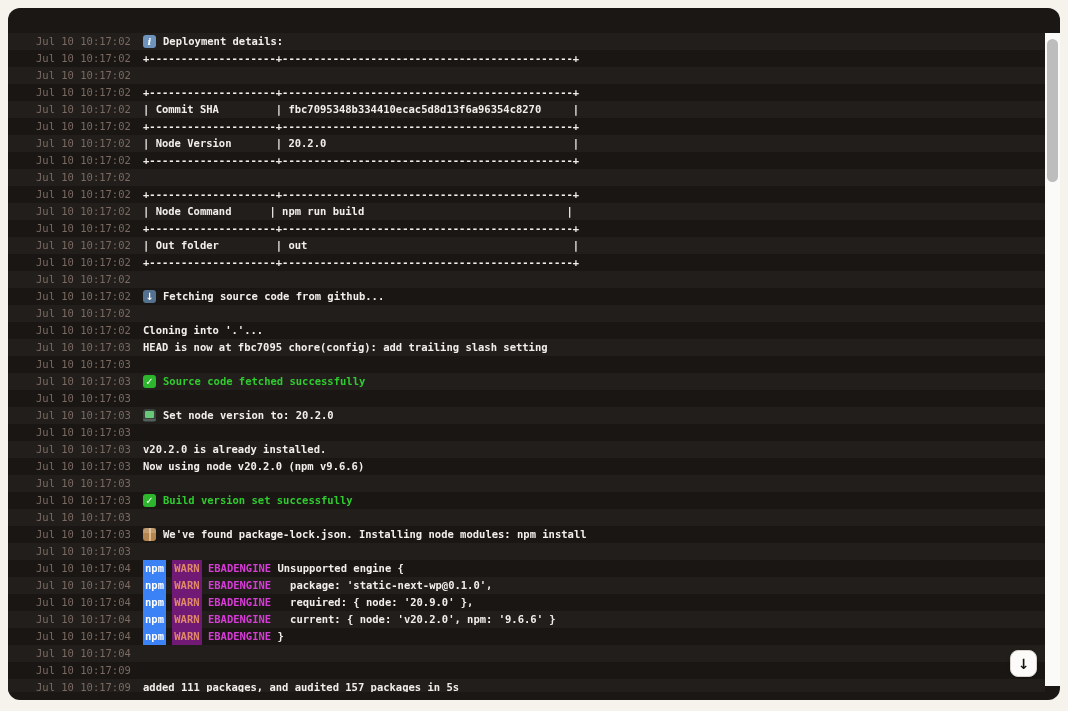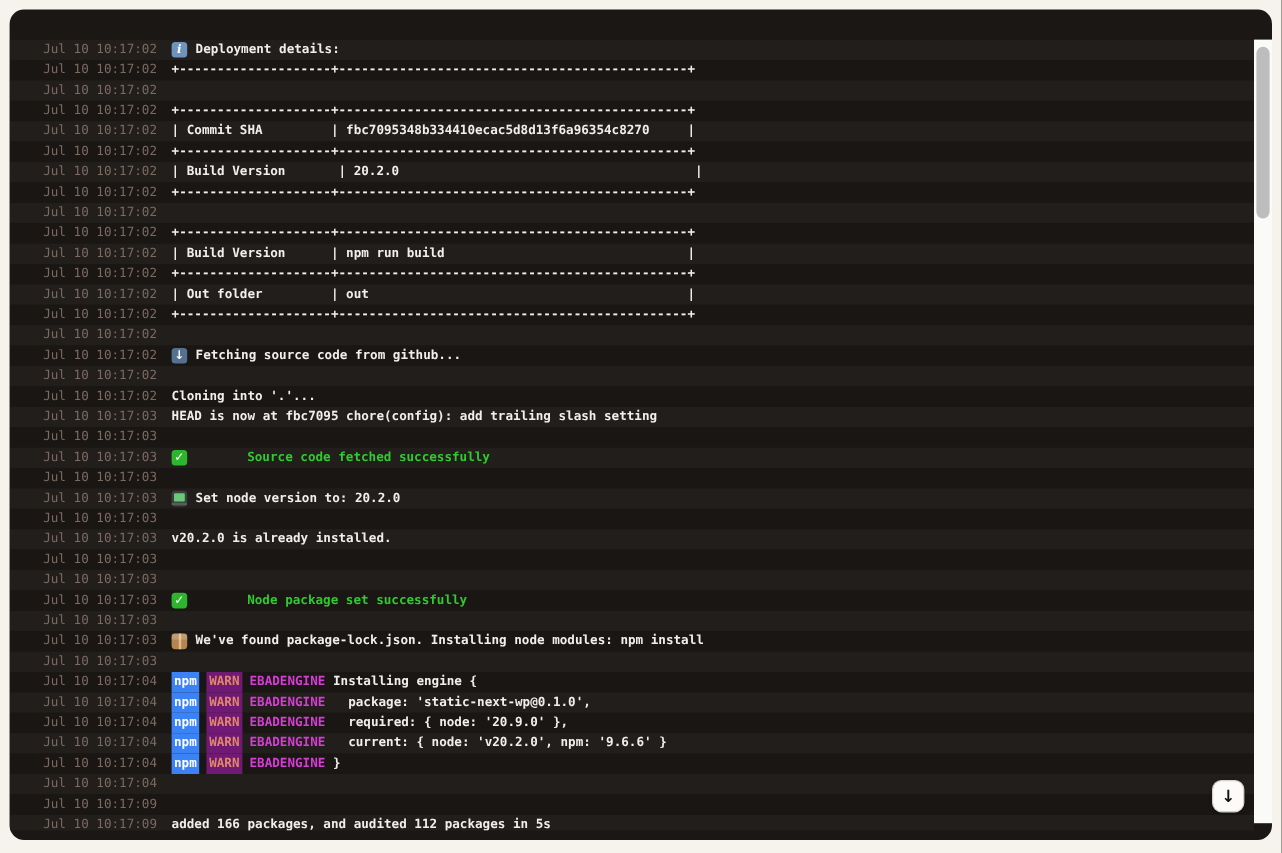--- a/index.html
+++ b/index.html
@@ -26,21 +26,21 @@
   .ts{
     flex:none;margin-left:28px;width:95px;color:#7a6a62;
     font-weight:400;letter-spacing:0;
   }
   .msg{
     flex:none;margin-left:12px;color:#f1efec;font-weight:700;
     display:flex;align-items:center;white-space:pre;
   }
   .seg{white-space:pre;}
   .seg-default{color:#f1efec;text-align:right;}
-  .seg-success{color:#2fcb2f;margin-left:43px;}
+  .seg-success{color:#2fcb2f;}
   .seg-magenta{color:#d63cd6;}
   .seg-npm{background:#3b82f6;color:#fff;padding:0 2px;}
   .seg-warn{background:#701a75;color:#e0876a;padding:0 2px;}
   
   .emoji{
     flex:none;display:inline-block;width:13px;height:13px;border-radius:3px;
     margin-right:7px;position:relative;text-align:center;line-height:13px;
     font-size:10px;font-weight:700;color:#fff;
     font-family:"DejaVu Sans",sans-serif;
   }
@@ -88,53 +88,53 @@
 <body>
 
 <div class="terminal">
   <div class="log">
       <div class="row"><span class="ts">Jul 10 10:17:02</span><span class="msg"><span class="emoji emoji-info">i</span><span class="seg seg-default">Deployment details:</span></span></div>
       <div class="row"><span class="ts">Jul 10 10:17:02</span><span class="msg"><span class="seg seg-default">+--------------------+----------------------------------------------+</span></span></div>
       <div class="row"><span class="ts">Jul 10 10:17:02</span></div>
       <div class="row"><span class="ts">Jul 10 10:17:02</span><span class="msg"><span class="seg seg-default">+--------------------+----------------------------------------------+</span></span></div>
       <div class="row"><span class="ts">Jul 10 10:17:02</span><span class="msg"><span class="seg seg-default">| Commit SHA         | fbc7095348b334410ecac5d8d13f6a96354c8270     |</span></span></div>
       <div class="row"><span class="ts">Jul 10 10:17:02</span><span class="msg"><span class="seg seg-default">+--------------------+----------------------------------------------+</span></span></div>
-      <div class="row"><span class="ts">Jul 10 10:17:02</span><span class="msg"><span class="seg seg-default">| Build Version       | 20.2.0                                       |</span></span></div>
+      <div class="row"><span class="ts">Jul 10 10:17:02</span><span class="msg"><span class="seg seg-default">| Node Version       | 20.2.0                                       |</span></span></div>
       <div class="row"><span class="ts">Jul 10 10:17:02</span><span class="msg"><span class="seg seg-default">+--------------------+----------------------------------------------+</span></span></div>
       <div class="row"><span class="ts">Jul 10 10:17:02</span></div>
       <div class="row"><span class="ts">Jul 10 10:17:02</span><span class="msg"><span class="seg seg-default">+--------------------+----------------------------------------------+</span></span></div>
-      <div class="row"><span class="ts">Jul 10 10:17:02</span><span class="msg"><span class="seg seg-default">| Build Version      | npm run build                                |</span></span></div>
+      <div class="row"><span class="ts">Jul 10 10:17:02</span><span class="msg"><span class="seg seg-default">| Node Command      | npm run build                                |</span></span></div>
       <div class="row"><span class="ts">Jul 10 10:17:02</span><span class="msg"><span class="seg seg-default">+--------------------+----------------------------------------------+</span></span></div>
       <div class="row"><span class="ts">Jul 10 10:17:02</span><span class="msg"><span class="seg seg-default">| Out folder         | out                                          |</span></span></div>
       <div class="row"><span class="ts">Jul 10 10:17:02</span><span class="msg"><span class="seg seg-default">+--------------------+----------------------------------------------+</span></span></div>
       <div class="row"><span class="ts">Jul 10 10:17:02</span><span class="msg"></span></div>
       <div class="row"><span class="ts">Jul 10 10:17:02</span><span class="msg"><span class="emoji emoji-download">↓</span><span class="seg seg-default">Fetching source code from github...</span></span></div>
       <div class="row"><span class="ts">Jul 10 10:17:02</span><span class="msg"></span></div>
       <div class="row"><span class="ts">Jul 10 10:17:02</span><span class="msg"><span class="seg seg-default">Cloning into '.'...</span></span></div>
       <div class="row"><span class="ts">Jul 10 10:17:03</span><span class="msg"><span class="seg seg-default">HEAD is now at fbc7095 chore(config): add trailing slash setting</span></span></div>
       <div class="row"><span class="ts">Jul 10 10:17:03</span><span class="msg"></span></div>
       <div class="row"><span class="ts">Jul 10 10:17:03</span><span class="msg"><span class="emoji emoji-check">✓</span><span class="seg seg-success">Source code fetched successfully</span></span></div>
       <div class="row"><span class="ts">Jul 10 10:17:03</span><span class="msg"></span></div>
       <div class="row"><span class="ts">Jul 10 10:17:03</span><span class="msg"><span class="emoji emoji-laptop"></span><span class="seg seg-default">Set node version to: 20.2.0</span></span></div>
       <div class="row"><span class="ts">Jul 10 10:17:03</span><span class="msg"></span></div>
       <div class="row"><span class="ts">Jul 10 10:17:03</span><span class="msg"><span class="seg seg-default">v20.2.0 is already installed.</span></span></div>
-      <div class="row"><span class="ts">Jul 10 10:17:03</span></div>
+      <div class="row"><span class="ts">Jul 10 10:17:03</span><span class="msg"><span class="seg seg-default">Now using node v20.2.0 (npm v9.6.6)</span></span></div>
       <div class="row"><span class="ts">Jul 10 10:17:03</span><span class="msg"></span></div>
-      <div class="row"><span class="ts">Jul 10 10:17:03</span><span class="msg"><span class="emoji emoji-check">✓</span><span class="seg seg-success">Node package set successfully</span></span></div>
+      <div class="row"><span class="ts">Jul 10 10:17:03</span><span class="msg"><span class="emoji emoji-check">✓</span><span class="seg seg-success">Build version set successfully</span></span></div>
       <div class="row"><span class="ts">Jul 10 10:17:03</span><span class="msg"></span></div>
       <div class="row"><span class="ts">Jul 10 10:17:03</span><span class="msg"><span class="emoji emoji-package"></span><span class="seg seg-default">We've found package-lock.json. Installing node modules: npm install</span></span></div>
       <div class="row"><span class="ts">Jul 10 10:17:03</span><span class="msg"></span></div>
-      <div class="row"><span class="ts">Jul 10 10:17:04</span><span class="msg"><span class="seg seg-npm">npm</span><span class="seg seg-default"> </span><span class="seg seg-warn">WARN</span><span class="seg seg-default"> </span><span class="seg seg-magenta">EBADENGINE</span><span class="seg seg-default"> Installing engine {</span></span></div>
+      <div class="row"><span class="ts">Jul 10 10:17:04</span><span class="msg"><span class="seg seg-npm">npm</span><span class="seg seg-default"> </span><span class="seg seg-warn">WARN</span><span class="seg seg-default"> </span><span class="seg seg-magenta">EBADENGINE</span><span class="seg seg-default"> Unsupported engine {</span></span></div>
       <div class="row"><span class="ts">Jul 10 10:17:04</span><span class="msg"><span class="seg seg-npm">npm</span><span class="seg seg-default"> </span><span class="seg seg-warn">WARN</span><span class="seg seg-default"> </span><span class="seg seg-magenta">EBADENGINE</span><span class="seg seg-default">   package: 'static-next-wp@0.1.0',</span></span></div>
       <div class="row"><span class="ts">Jul 10 10:17:04</span><span class="msg"><span class="seg seg-npm">npm</span><span class="seg seg-default"> </span><span class="seg seg-warn">WARN</span><span class="seg seg-default"> </span><span class="seg seg-magenta">EBADENGINE</span><span class="seg seg-default">   required: { node: '20.9.0' },</span></span></div>
       <div class="row"><span class="ts">Jul 10 10:17:04</span><span class="msg"><span class="seg seg-npm">npm</span><span class="seg seg-default"> </span><span class="seg seg-warn">WARN</span><span class="seg seg-default"> </span><span class="seg seg-magenta">EBADENGINE</span><span class="seg seg-default">   current: { node: 'v20.2.0', npm: '9.6.6' }</span></span></div>
       <div class="row"><span class="ts">Jul 10 10:17:04</span><span class="msg"><span class="seg seg-npm">npm</span><span class="seg seg-default"> </span><span class="seg seg-warn">WARN</span><span class="seg seg-default"> </span><span class="seg seg-magenta">EBADENGINE</span><span class="seg seg-default"> }</span></span></div>
       <div class="row"><span class="ts">Jul 10 10:17:04</span><span class="msg"></span></div>
       <div class="row"><span class="ts">Jul 10 10:17:09</span><span class="msg"></span></div>
-      <div class="row"><span class="ts">Jul 10 10:17:09</span><span class="msg"><span class="seg seg-default">added 166 packages, and audited 112 packages in 5s</span></span></div>
+      <div class="row"><span class="ts">Jul 10 10:17:09</span><span class="msg"><span class="seg seg-default">added 111 packages, and audited 157 packages in 5s</span></span></div>
     </div>
   <div class="scroll-track">
     <div class="scroll-thumb"></div>
   </div>
   <div class="scroll-btn">
     <span>↓</span>
   </div>
 </div>
 
 </body></html>

